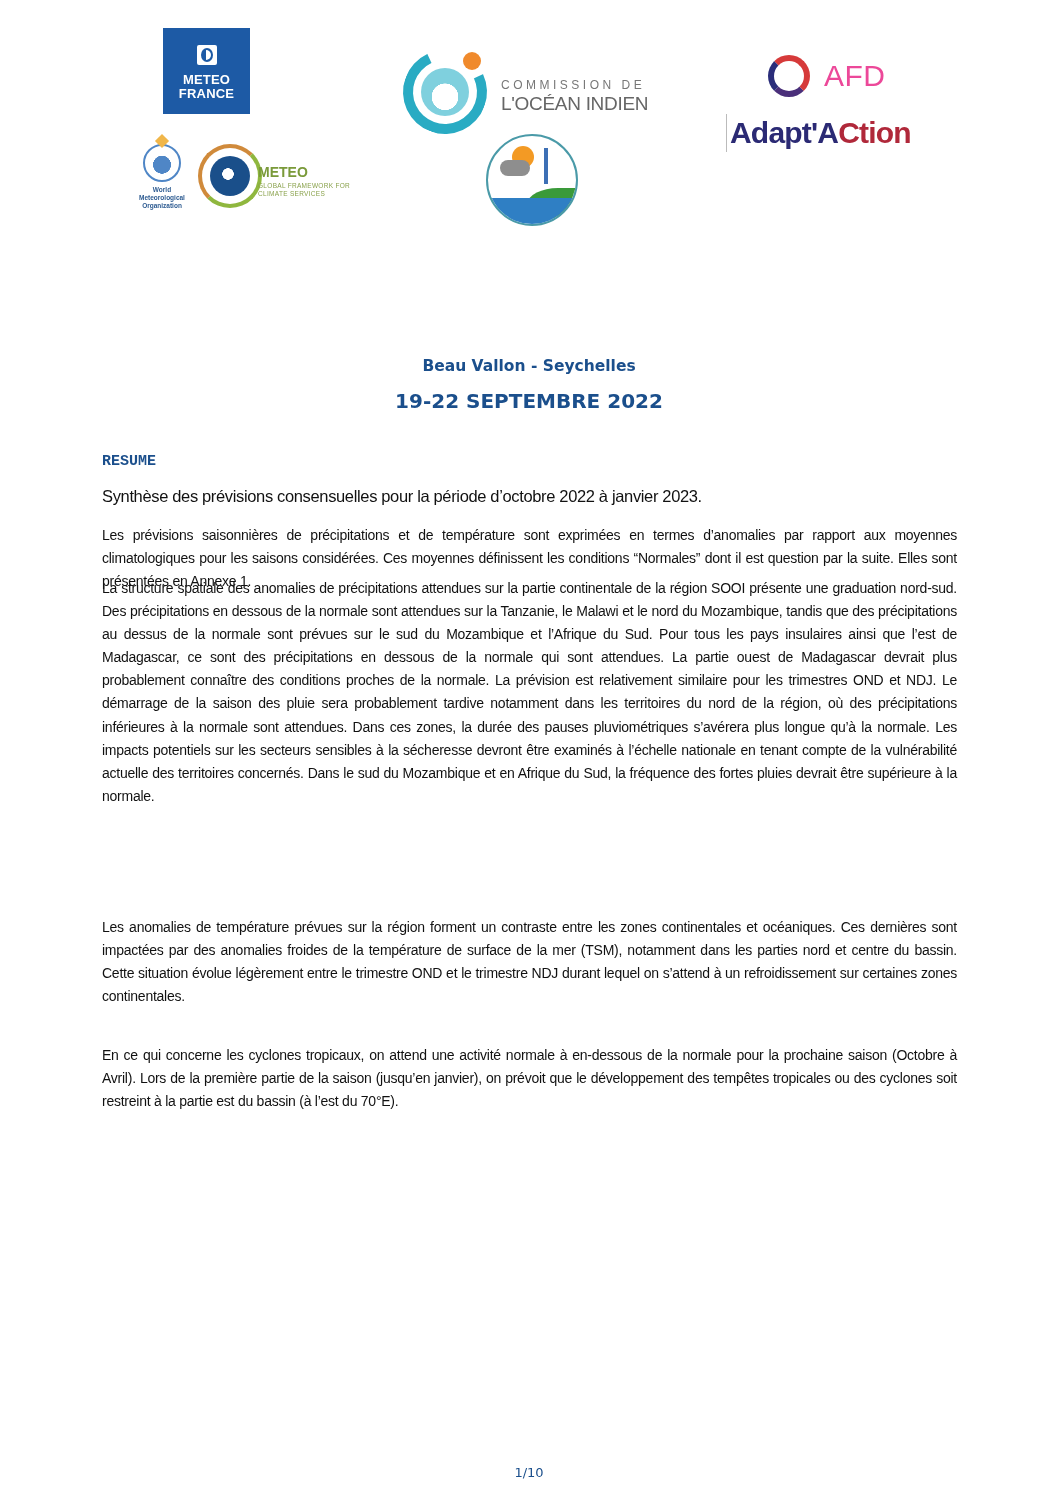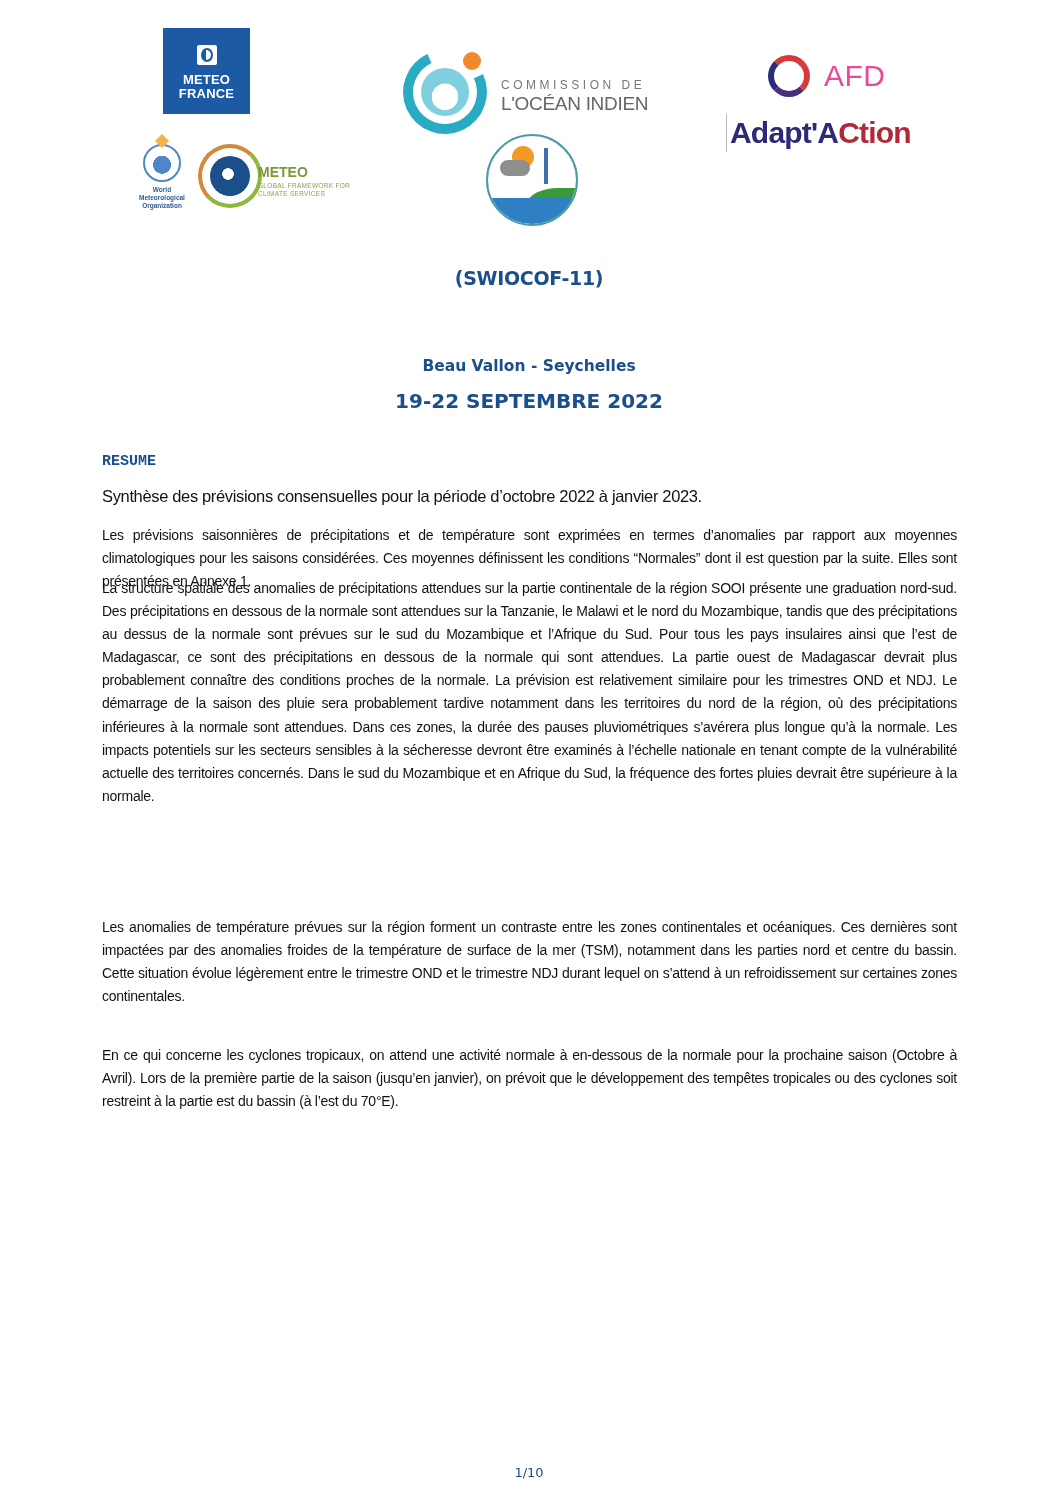--- a/index.html
+++ b/index.html
@@ -124,21 +124,20 @@
   <div class="afd-ring"></div>
   <div class="afd-text">AFD</div>
 </div>
 
 <div class="adapt">
   <div class="adapt-rule"></div>
   <div class="adapt-text"><span>Adapt'A</span><span class="red">C</span><span class="red">tion</span></div>
 </div>
 
 <div class="title title-main">
-  <div>(SWIOCOF-11)</div>
 </div>
 <div class="title title-loc">Beau Vallon - Seychelles</div>
 <div class="title title-date">19-22 SEPTEMBRE 2022</div>
 
 <div class="section-label">RESUME</div>
 <div class="subtitle">Synthèse des prévisions consensuelles pour la période d’octobre 2022 à janvier 2023.</div>
 
 <p class="body p1" style="margin:0">Les prévisions saisonnières de précipitations et de température sont exprimées en termes d’anomalies par rapport aux moyennes climatologiques pour les saisons considérées. Ces moyennes définissent les conditions “Normales” dont il est question par la suite. Elles sont présentées en Annexe 1.</p>
 <p class="body p2" style="margin:0">La structure spatiale des anomalies de précipitations attendues sur la partie continentale de la région SOOI présente une graduation nord-sud. Des précipitations en dessous de la normale sont attendues sur la Tanzanie, le Malawi et le nord du Mozambique, tandis que des précipitations au dessus de la normale sont prévues sur le sud du Mozambique et l’Afrique du Sud. Pour tous les pays insulaires ainsi que l’est de Madagascar, ce sont des précipitations en dessous de la normale qui sont attendues. La partie ouest de Madagascar devrait plus probablement connaître des conditions proches de la normale. La prévision est relativement similaire pour les trimestres OND et NDJ. Le démarrage de la saison des pluie sera probablement tardive notamment dans les territoires du nord de la région, où des précipitations inférieures à la normale sont attendues. Dans ces zones, la durée des pauses pluviométriques s’avérera plus longue qu’à la normale. Les impacts potentiels sur les secteurs sensibles à la sécheresse devront être examinés à l’échelle nationale en tenant compte de la vulnérabilité actuelle des territoires concernés. Dans le sud du Mozambique et en Afrique du Sud, la fréquence des fortes pluies devrait être supérieure à la normale.</p>
 <p class="body p3" style="margin:0">Les anomalies de température prévues sur la région forment un contraste entre les zones continentales et océaniques. Ces dernières sont impactées par des anomalies froides de la température de surface de la mer (TSM), notamment dans les parties nord et centre du bassin. Cette situation évolue légèrement entre le trimestre OND et le trimestre NDJ durant lequel on s’attend à un refroidissement sur certaines zones continentales.</p>

